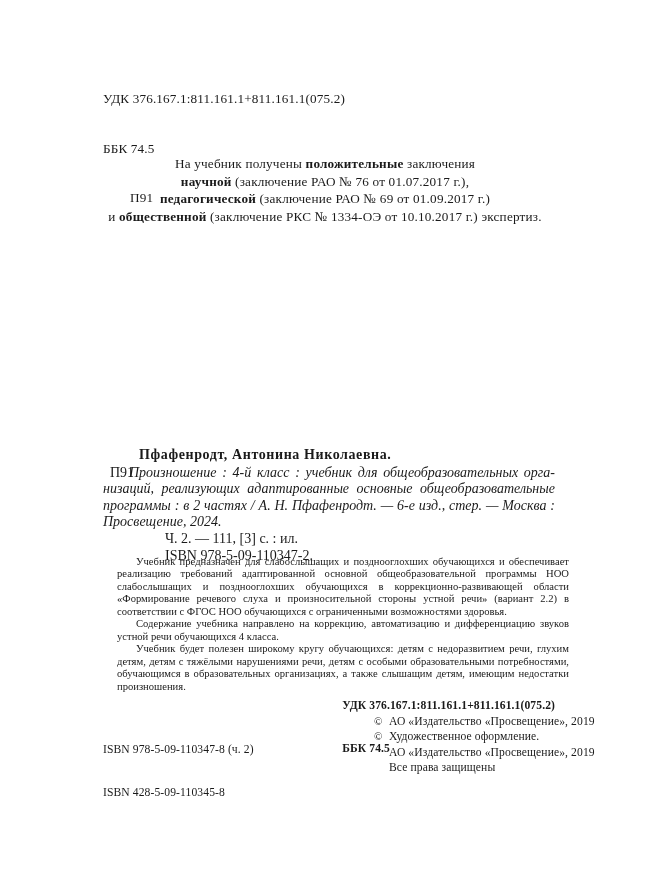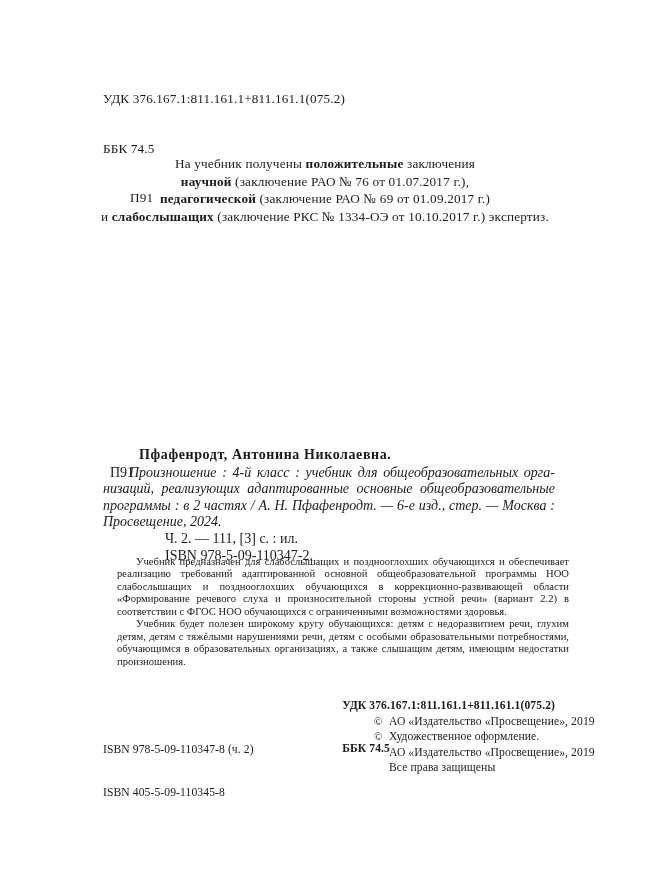--- a/index.html
+++ b/index.html
@@ -155,46 +155,47 @@
   <div class="class-block">
     <div class="line">УДК 376.167.1:811.161.1+811.161.1(075.2)</div>
     <div class="line">ББК 74.5</div>
     <div class="line indent">П91</div>
   </div>
 
   <div class="approvals">
     <span class="ln"><span>На учебник получены </span><b>положительные</b><span> заключения</span></span>
     <span class="ln"><b>научной</b><span> (заключение РАО № 76 от 01.07.2017 г.),</span></span>
     <span class="ln"><b>педагогической</b><span> (заключение РАО № 69 от 01.09.2017 г.)</span></span>
-    <span class="ln"><span>и </span><b>слабослышащих</b><span> (заключение РКС № 1334-ОЭ от 10.10.2017 г.) экспертиз.</span></span>
+    <span class="ln"><span>и </span><b>общественной</b><span> (заключение РКС № 1334-ОЭ от 10.10.2017 г.) экспертиз.</span></span>
   </div>
 
   <div class="record">
     <div class="author">Пфафенродт, Антонина Николаевна.</div>
     <div class="body">
       <span class="shelf">П91</span>
       <div class="desc"><span class="first">Произношение : 4-й класс : учебник для общеобразовательных орга­низаций, реализующих адаптированные основные общеобразовательные программы : в 2 частях / А. Н. Пфафенродт. — 6-е изд., стер. — Москва : Просвещение, 2024.</span></div>
     </div>
     <div class="isbnline">Ч. 2. — 111, [3] с. : ил.</div>
     <div class="isbnline">ISBN 978-5-09-110347-2.</div>
   </div>
 
   <div class="annot">
     <p>Учебник предназначен для слабослышащих и позднооглохших обучающихся и обес­печивает реализацию требований адаптированной основной общеобразовательной про­граммы НОО слабослышащих и позднооглохших обучающихся в коррекционно-разви­вающей области «Формирование речевого слуха и произносительной стороны устной речи» (вариант 2.2) в соответствии с ФГОС НОО обучающихся с ограниченными воз­можностями здоровья.</p>
+    <p>Содержание учебника направлено на коррекцию, автоматизацию и дифференциа­цию звуков устной речи обучающихся 4 класса.</p>
     <p>Учебник будет полезен широкому кругу обучающихся: детям с недоразвитием речи, глухим детям, детям с тяжёлыми нарушениями речи, детям с особыми образователь­ными потребностями, обучающимся в образовательных организациях, а также слыша­щим детям, имеющим недостатки произношения.</p>
   </div>
 
   <div class="footer-class">
     <div>УДК 376.167.1:811.161.1+811.161.1(075.2)</div>
     <div>ББК 74.5</div>
   </div>
 
   <div class="bottom-isbn">
     <div>ISBN 978-5-09-110347-8 (ч. 2)</div>
-    <div>ISBN 405-5-09-110345-8</div>
+    <div>ISBN 428-5-09-110345-8</div>
   </div>
 
   <div class="copyright">
     <div class="row">
       <span class="mark">©</span>
       <span class="txt">АО «Издательство «Просвещение», 2019</span>
     </div>
     <div class="row">
       <span class="mark">©</span>
       <span class="txt">Художественное оформление.</span>

